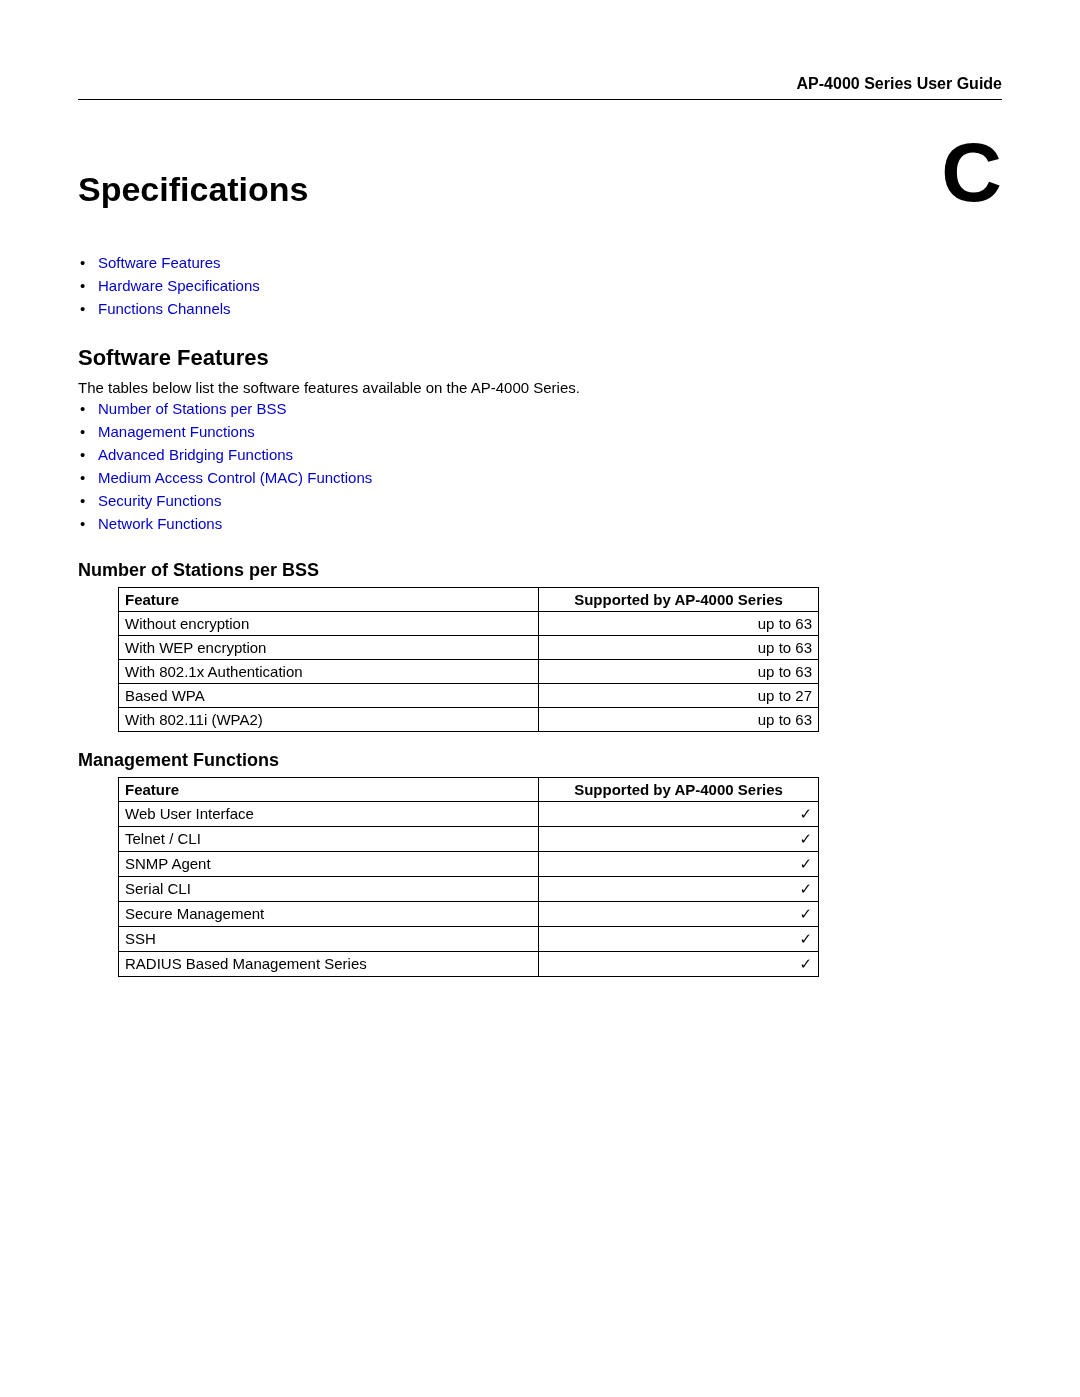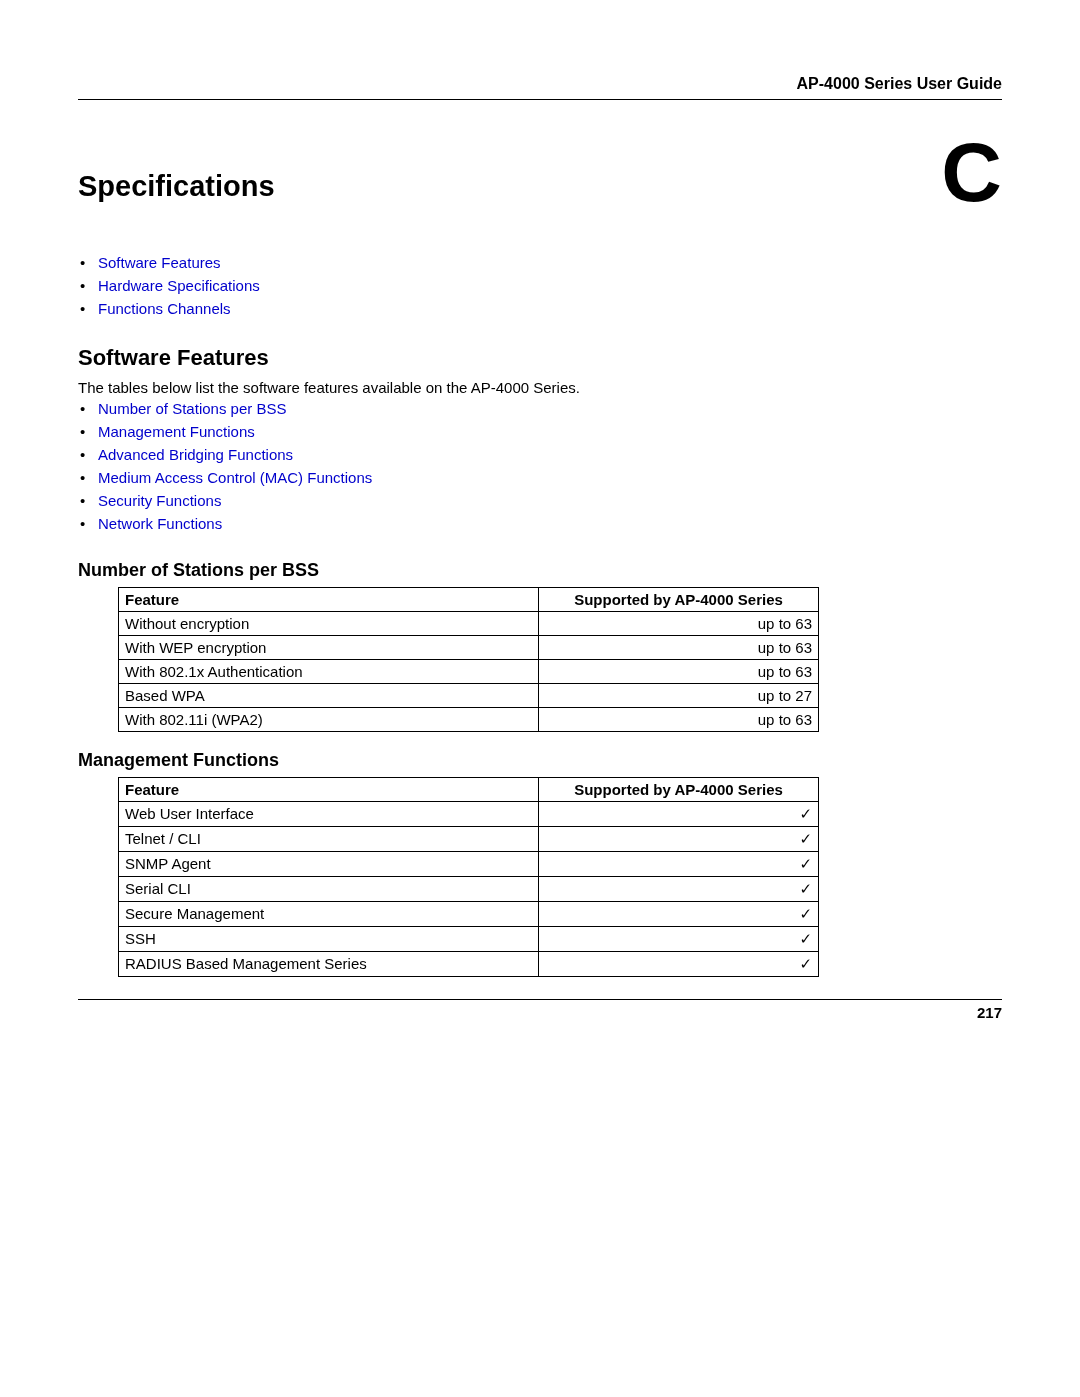--- a/index.html
+++ b/index.html
@@ -27,21 +27,21 @@
     border-top: 1px solid #000;
     margin: 0 0 30px 0;
   }
   .title-row {
     display: flex;
     justify-content: space-between;
     align-items: flex-start;
     margin-bottom: 40px;
   }
   .title {
-    font-size: 29px;
+    font-size: 34px;
     font-weight: bold;
     margin-top: 40px;
   }
   .appendix-letter {
     font-size: 84px;
     font-weight: bold;
     line-height: 1;
   }
   .link-list {
     list-style: none;
@@ -208,18 +208,14 @@
           <td class="feature-cell">SSH</td>
           <td class="support-cell">✓</td>
         </tr>
       <tr>
           <td class="feature-cell">RADIUS Based Management Series</td>
           <td class="support-cell">✓</td>
         </tr>
     </tbody>
   </table>
 
-  <div class="footer">
-    <hr class="footer-rule">
-    <div class="page-num">217</div>
-  </div>
 
 </div>
 
 </body></html>

